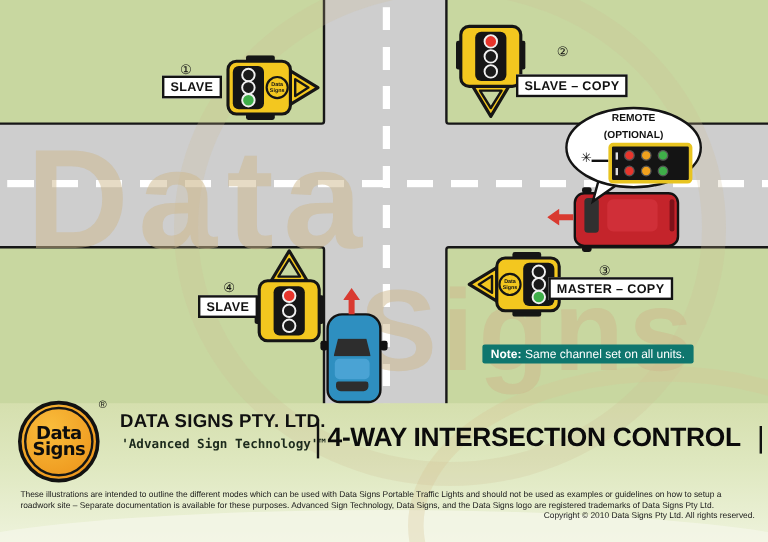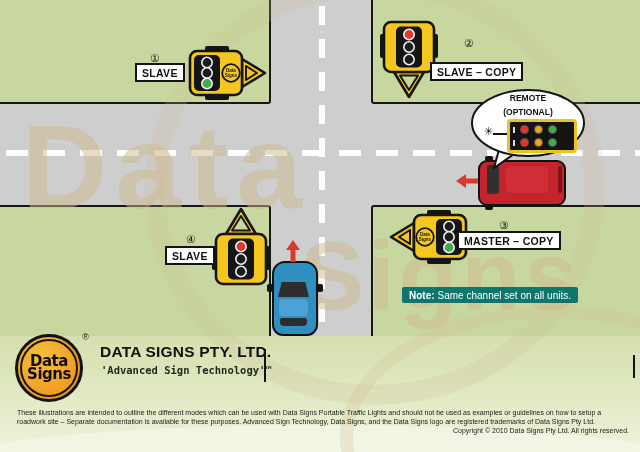--- a/index.html
+++ b/index.html
@@ -220,20 +220,21 @@
       <div class="logo-text">
         <div>Data</div>
         <div>Signs</div>
       </div>
     </div>
     <div class="logo-reg">®</div>
   </div>
   <div class="abs company" style="left:100px;top:343px">DATA SIGNS PTY. LTD.</div>
   <div class="abs tagline" style="left:101px;top:364px">'Advanced Sign Technology'™</div>
   <div class="abs v-rule" style="left:264px;top:349px;width:2px;height:33px"></div>
+  <div class="abs main-title" style="left:273px;top:352px">4-WAY INTERSECTION CONTROL</div>
   <div class="abs v-rule" style="left:633px;top:355px;width:1.5px;height:23px"></div>
 
   <div class="abs fineprint" style="left:17px;top:409px;width:612px">
     <div>These illustrations are intended to outline the different modes which can be used with Data Signs Portable Traffic Lights and should not be used as examples or guidelines on how to setup a</div>
     <div>roadwork site – Separate documentation is available for these purposes. Advanced Sign Technology, Data Signs, and the Data Signs logo are registered trademarks of Data Signs Pty Ltd.</div>
     <div class="right">Copyright © 2010 Data Signs Pty Ltd. All rights reserved.</div>
   </div>
 
 </div>
 

